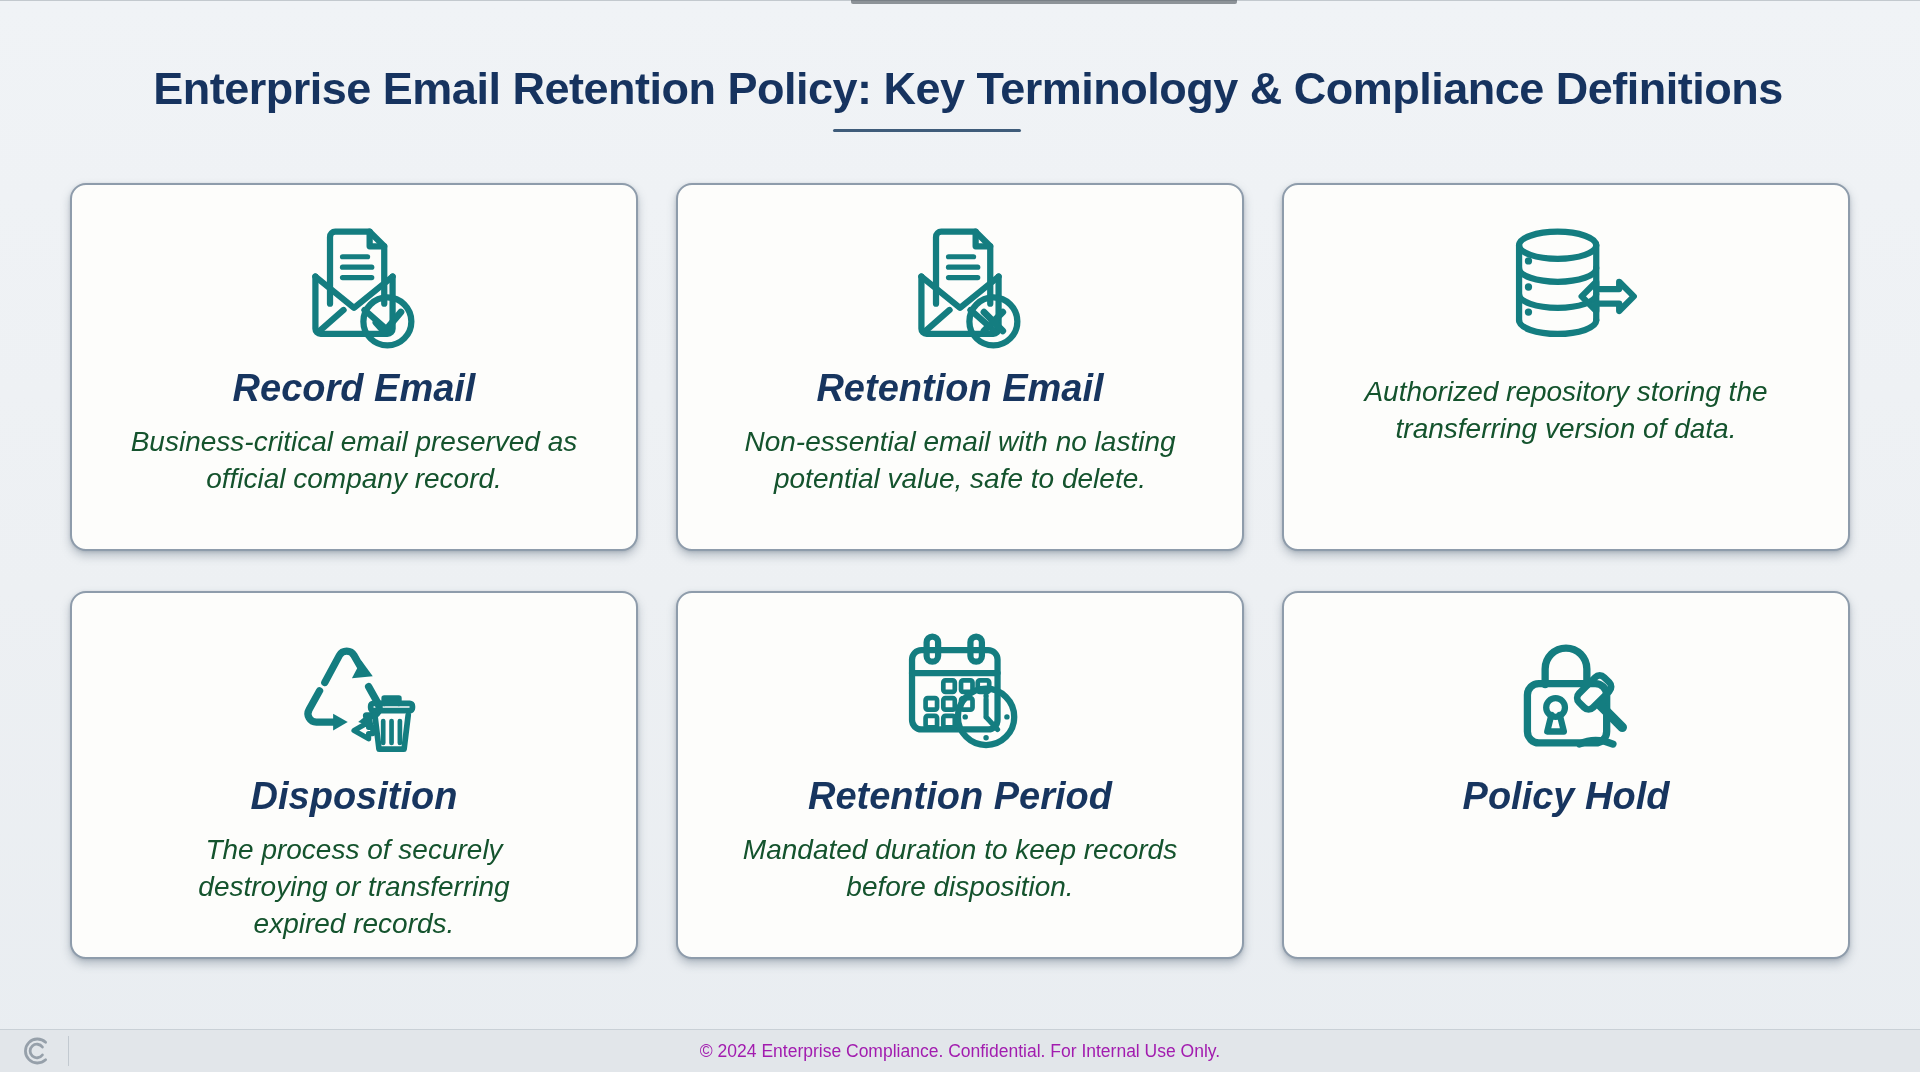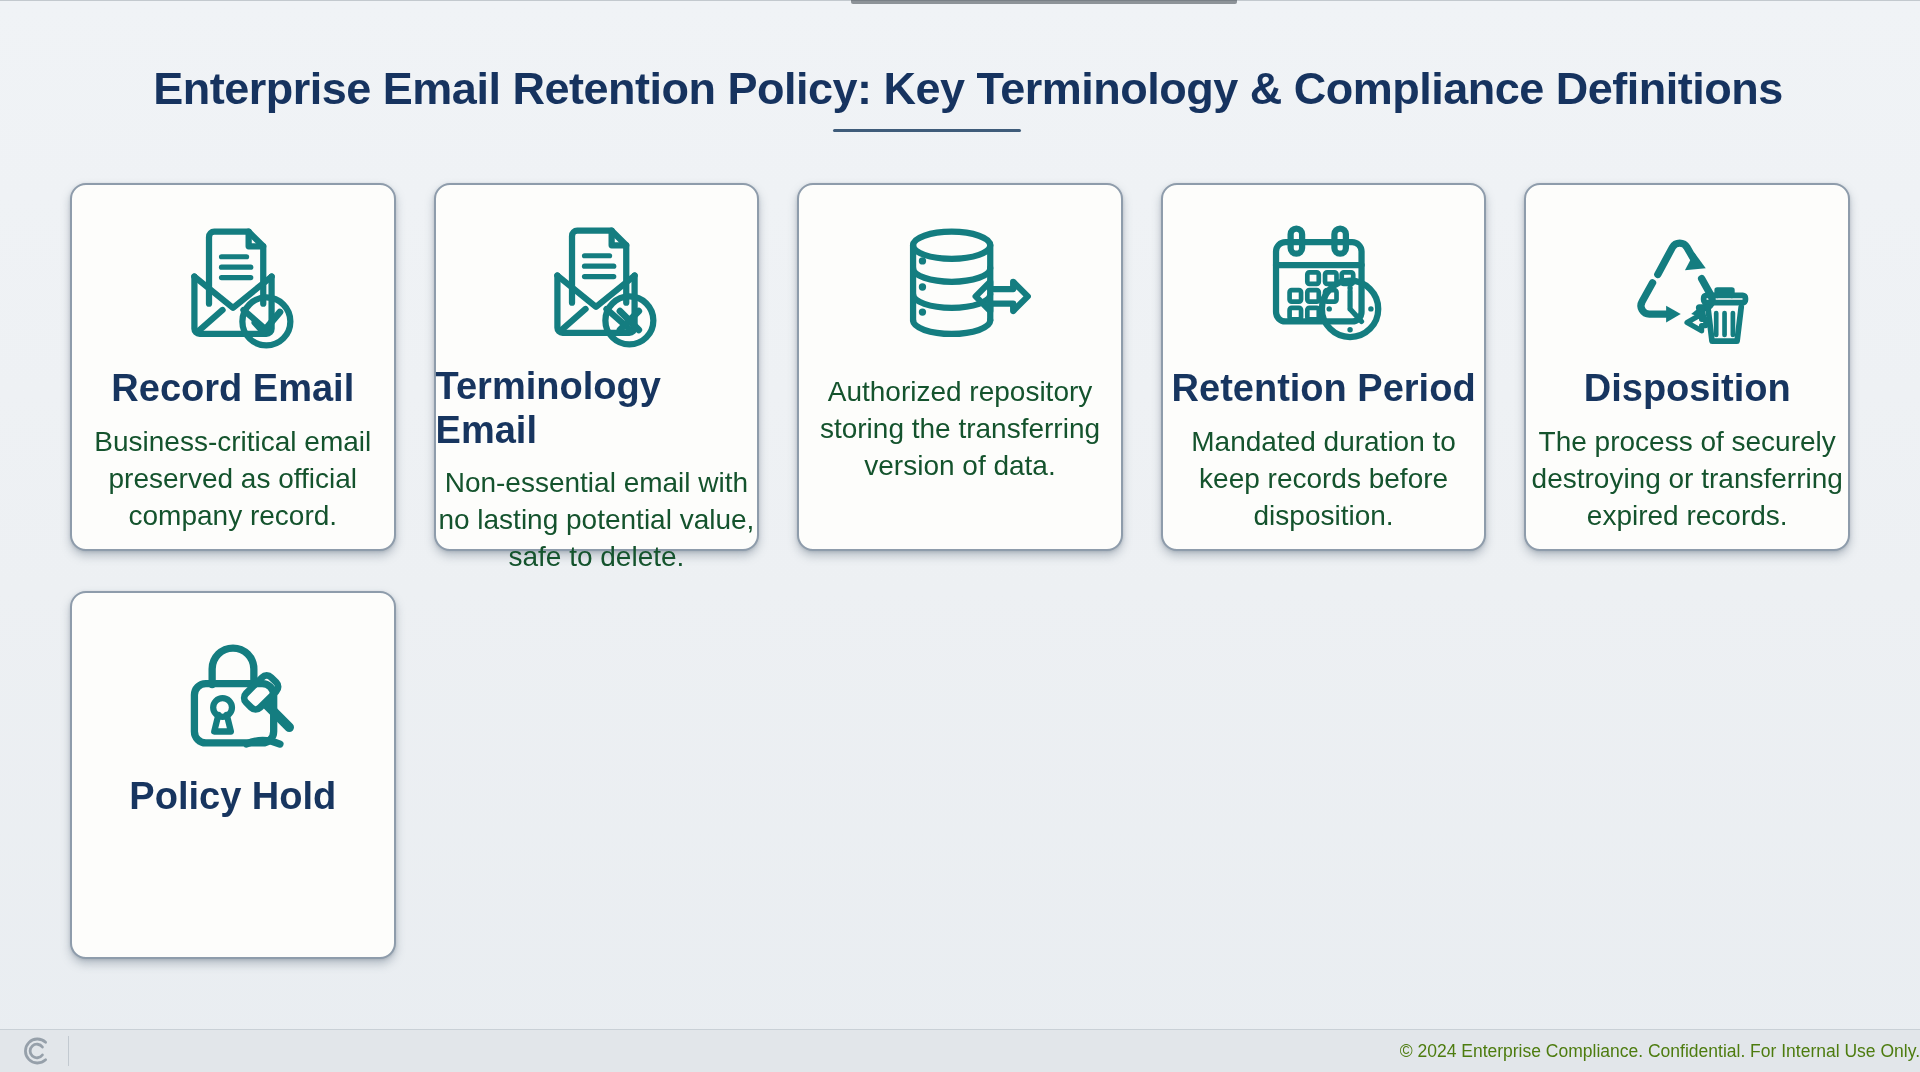--- a/index.html
+++ b/index.html
@@ -14,21 +14,21 @@
 
   .page-title{
     position:absolute;top:56px;left:0;width:100%;
     text-align:center;font-size:45px;line-height:1.1;font-weight:bold;
     color:#16335f;letter-spacing:-.5px;margin:8px;
   }
   .title-underline{position:absolute;top:129px;left:833px;width:188px;height:3px;background:#3f5c7a;border-radius:2px;}
 
   .cards-grid{
     position:absolute;left:70px;top:183px;width:1780px;
-    display:grid;grid-template-columns:repeat(5,1fr);column-gap:38px;row-gap:40px;
+    display:grid;grid-template-columns:repeat(3,1fr);column-gap:38px;row-gap:40px;font-style:italic;
   }
   .card{
     height:368px;box-sizing:border-box;
     background:#fdfdfb;
     border:2px solid #8e9cab;border-radius:16px;
     box-shadow:0 5px 10px rgba(96,112,128,.38),0 1px 3px rgba(96,112,128,.25);
     display:flex;flex-direction:column;align-items:center;
     padding-top:28px;
   }
   .icon-box{height:148px;display:flex;align-items:center;justify-content:center;}
@@ -47,21 +47,21 @@
   .card:nth-child(5) .card-desc{max-width:480px;}
   .card:nth-child(6) .card-desc{max-width:470px;}
 
   .footer{
     position:absolute;left:0;right:0;bottom:0;height:42px;
     background:#e2e6ea;border-top:1px solid #c9d0d6;
     display:flex;align-items:center;
   }
   .footer-logo{position:absolute;left:20px;top:5px;width:32px;height:32px;}
   .footer-divider{position:absolute;left:68px;top:6px;bottom:6px;width:1px;background:#c2c9d0;}
-  .footer-text{width:100%;text-align:right;font-size:17.5px;color:#4d7c0f;}
+  .footer-text{width:100%;text-align:center;font-size:17.5px;color:#a21caf;}
 
   
   .tico{stroke:#147d80;fill:none;stroke-linecap:round;stroke-linejoin:round;}
 </style>
 </head>
 <body>
 
 <div class="top-hairline"></div>
 <div class="top-accent"></div>
 
@@ -111,21 +111,21 @@
         <g class="tico" stroke-width="6">
           <path d="M33,60 V110 a5,5 0 0 0 5,5 h64 a5,5 0 0 0 5,-5 V60"></path>
           <path d="M33,60 L70,90 L107,60"></path>
           <path d="M36,113 L60,92"></path>
             <path d="M104,113 L80,92"></path>
         </g>
         <circle class="tico" cx="102" cy="103" r="23" fill="#fdfdfb" stroke-width="6"></circle>
         <path class="tico" d="M93,94 l18,18 M111,94 l-18,18" stroke-width="6.5"></path>
       </svg>
     </div>
-    <div class="card-title">Terminology Email</div>
+    <div class="card-title">Retention Email</div>
     <div class="card-desc">Non-essential email with no lasting potential value, safe to delete.</div>
   </div>
 
   <div class="card">
     <div class="icon-box">
       <svg viewBox="0 0 140 140">
         <g class="tico" stroke-width="6">
           <ellipse cx="62" cy="30" rx="37" ry="13"></ellipse>
           <path d="M25,30 V102"></path>
           <path d="M99,30 V102"></path>
@@ -135,20 +135,50 @@
         </g>
         <g fill="#147d80" stroke="none">
           <circle cx="34" cy="45" r="3.5"></circle>
             <circle cx="34" cy="70" r="3.5"></circle>
             <circle cx="34" cy="94" r="3.5"></circle>
         </g>
         <path class="tico" d="M85,79 l14,-14 v7 h22 v-7 l14,14 l-14,14 v-7 h-22 v7 z" fill="#fdfdfb" stroke-width="6"></path>
       </svg>
     </div>
     <div class="card-desc">Authorized repository storing the transferring version of data.</div>
+  </div>
+
+  <div class="card">
+    <div class="icon-box">
+      <svg viewBox="0 0 140 140">
+        <g class="tico" stroke-width="7">
+          <path d="M42,58 L56,32 a8,8 0 0 1 14,0 l8,14"></path>
+          <path d="M37,66 L27,84 a8,8 0 0 0 7,12 h16"></path>
+          <path d="M84,62 l9,16 a8,8 0 0 1 -7,12 h-4"></path>
+        </g>
+        <g fill="#147d80" stroke="none">
+          <polygon points="88,52 68,54 77,37"></polygon>
+          <polygon points="64,96 50,88 50,104"></polygon>
+          <polygon points="74,96 86,86 89,101"></polygon>
+        </g>
+        <g class="tico" stroke-width="5.5">
+          <path d="M99,78 v-5 h14 v5"></path>
+          <rect x="86" y="78" width="40" height="7" rx="2.5"></rect>
+          <path d="M90,89 l4,33 h24 l4,-33"></path>
+        </g>
+        <g class="tico" stroke-width="4.5">
+          <path d="M98,95 v21"></path>
+            <path d="M106,95 v21"></path>
+            <path d="M114,95 v21"></path>
+        </g>
+        <path class="tico" d="M70,104 L84,96 v5 h4 v6 h-4 v5 z" stroke-width="5"></path>
+      </svg>
+    </div>
+    <div class="card-title">Disposition</div>
+    <div class="card-desc">The process of securely destroying or transferring expired records.</div>
   </div>
 
   <div class="card">
     <div class="icon-box">
       <svg viewBox="0 0 140 140">
         <g class="tico" stroke-width="6">
           <rect x="24" y="27" width="82" height="76" rx="9"></rect>
           <rect x="38" y="14" width="11" height="24" rx="5.5"></rect>
           <rect x="80" y="14" width="11" height="24" rx="5.5"></rect>
           <path d="M24,49 H106"></path>
@@ -174,50 +204,20 @@
       </svg>
     </div>
     <div class="card-title">Retention Period</div>
     <div class="card-desc">Mandated duration to keep records before disposition.</div>
   </div>
 
   <div class="card">
     <div class="icon-box">
       <svg viewBox="0 0 140 140">
         <g class="tico" stroke-width="7">
-          <path d="M42,58 L56,32 a8,8 0 0 1 14,0 l8,14"></path>
-          <path d="M37,66 L27,84 a8,8 0 0 0 7,12 h16"></path>
-          <path d="M84,62 l9,16 a8,8 0 0 1 -7,12 h-4"></path>
-        </g>
-        <g fill="#147d80" stroke="none">
-          <polygon points="88,52 68,54 77,37"></polygon>
-          <polygon points="64,96 50,88 50,104"></polygon>
-          <polygon points="74,96 86,86 89,101"></polygon>
-        </g>
-        <g class="tico" stroke-width="5.5">
-          <path d="M99,78 v-5 h14 v5"></path>
-          <rect x="86" y="78" width="40" height="7" rx="2.5"></rect>
-          <path d="M90,89 l4,33 h24 l4,-33"></path>
-        </g>
-        <g class="tico" stroke-width="4.5">
-          <path d="M98,95 v21"></path>
-            <path d="M106,95 v21"></path>
-            <path d="M114,95 v21"></path>
-        </g>
-        <path class="tico" d="M70,104 L84,96 v5 h4 v6 h-4 v5 z" stroke-width="5"></path>
-      </svg>
-    </div>
-    <div class="card-title">Disposition</div>
-    <div class="card-desc">The process of securely destroying or transferring expired records.</div>
-  </div>
-
-  <div class="card">
-    <div class="icon-box">
-      <svg viewBox="0 0 140 140">
-        <g class="tico" stroke-width="7">
           <path d="M50,60 V45 a20,20 0 0 1 40,0 V60"></path>
           <rect x="33" y="59" width="76" height="57" rx="11"></rect>
         </g>
         <g class="tico" stroke-width="6">
           <circle cx="60" cy="82" r="9"></circle>
           <path d="M56,89 l-4,16 h16 l-4,-16"></path>
         </g>
         <rect class="tico" x="80" y="58" width="34" height="19" rx="6" stroke-width="6.5" transform="rotate(-45 97 67.5)"></rect>
         <path class="tico" d="M103,80 L124,101" stroke-width="9"></path>
         <path class="tico" d="M83,117 q15,-7 32,0" stroke-width="7"></path>

